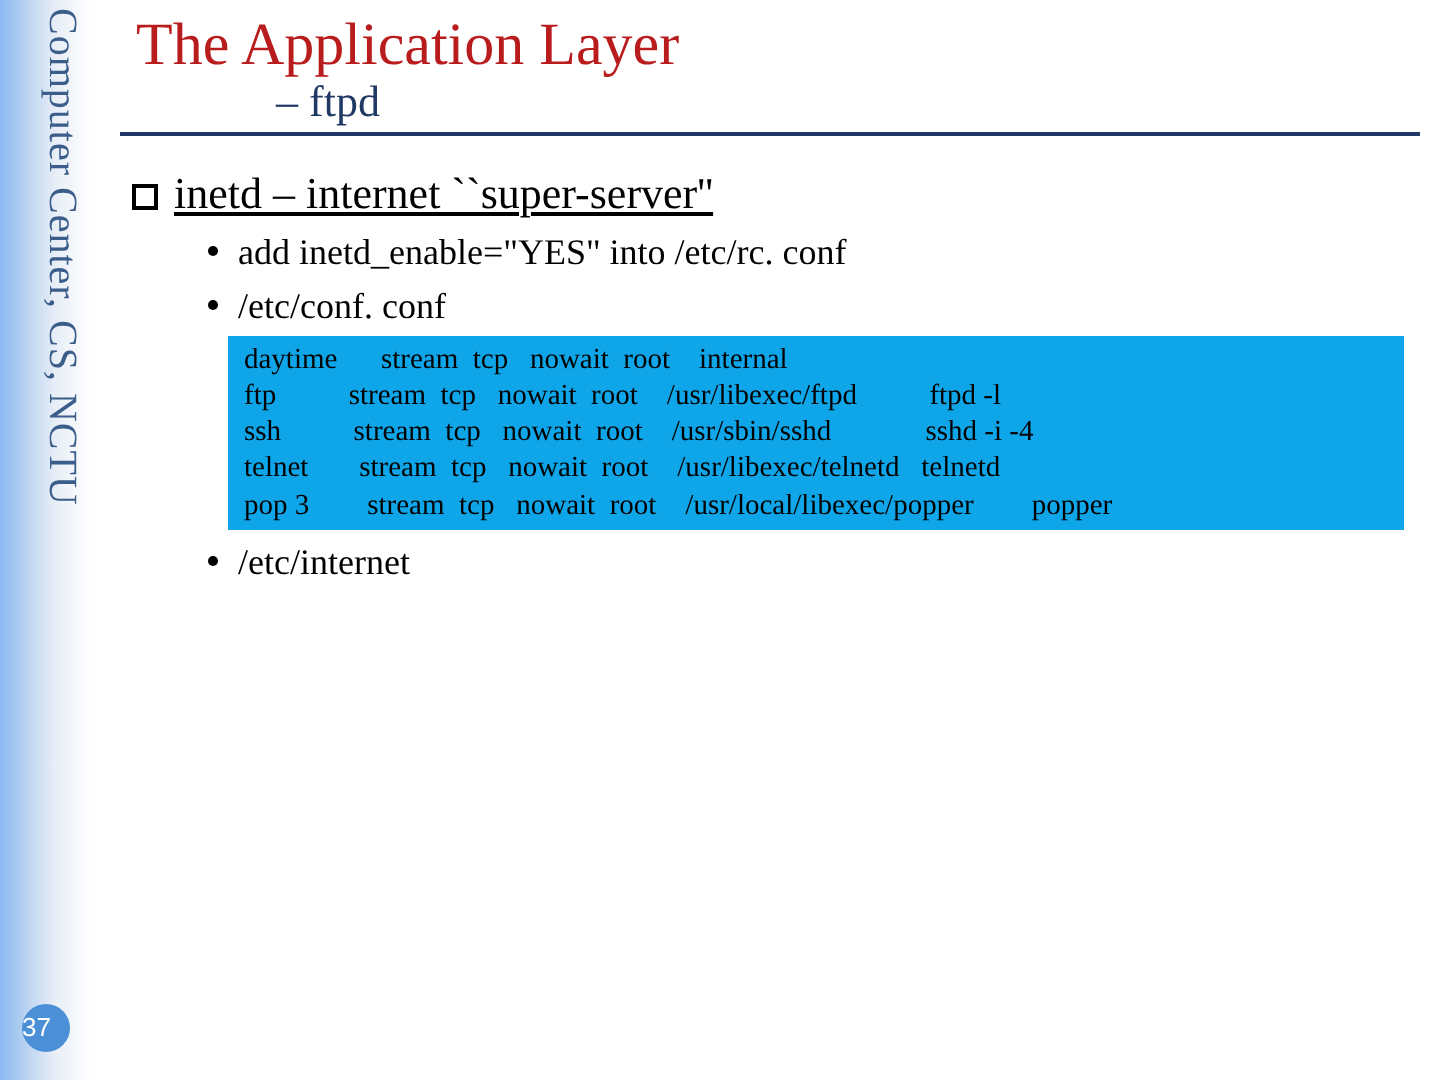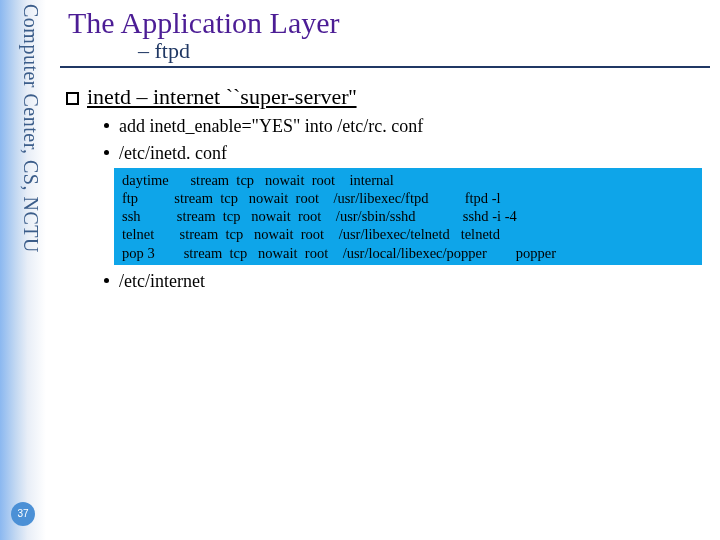--- a/index.html
+++ b/index.html
@@ -32,34 +32,33 @@
   }
   .pagenum {
     position: absolute;
     left: 11px;
     bottom: 14px;
     width: 24px;
     height: 24px;
     border-radius: 50%;
     background: #4b90d6;
     color: #fff;
-    font-size: 10px;
-    text-align: center;
+    font-size: 13px;
     line-height: 24px;
     font-family: Arial, sans-serif;
   }
   .content {
     position: absolute;
     left: 60px;
     top: 6px;
     right: 10px;
   }
   .title {
     font-size: 30px;
-    color: #4c1d95;
+    color: #b91c1c;
     margin-left: 8px;
   }
   .subtitle {
     font-size: 22px;
     color: #203864;
     margin-left: 78px;
     margin-top: -2px;
   }
   .hr {
     border: none;
@@ -119,21 +118,21 @@
 
   <div class="bullet-sq">
     <span class="sq"></span><span>inetd – internet ``super-server''</span>
   </div>
 
   <div class="sub">
     <span class="dot"></span><span>add inetd_enable="YES" into /etc/rc. conf</span>
   </div>
 
   <div class="sub">
-    <span class="dot"></span><span>/etc/inetd. conf</span>
+    <span class="dot"></span><span>/etc/conf. conf</span>
   </div>
 
   <div class="codebox">daytime      stream  tcp   nowait  root    internal
 ftp          stream  tcp   nowait  root    /usr/libexec/ftpd          ftpd -l
 ssh          stream  tcp   nowait  root    /usr/sbin/sshd             sshd -i -4
 telnet       stream  tcp   nowait  root    /usr/libexec/telnetd   telnetd
 pop 3        stream  tcp   nowait  root    /usr/local/libexec/popper        popper</div>
 
   <div class="sub">
     <span class="dot"></span><span>/etc/internet</span>

